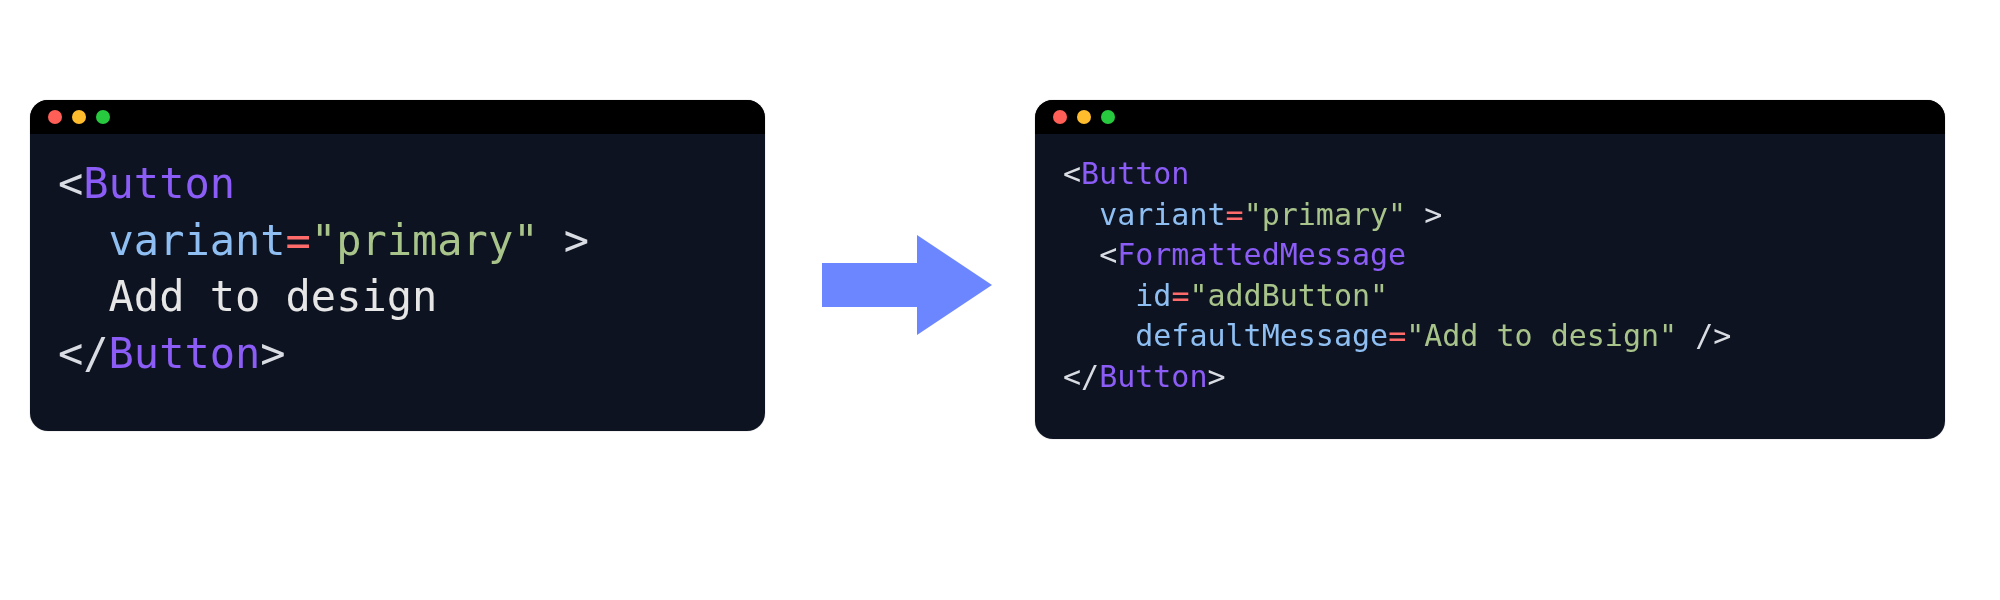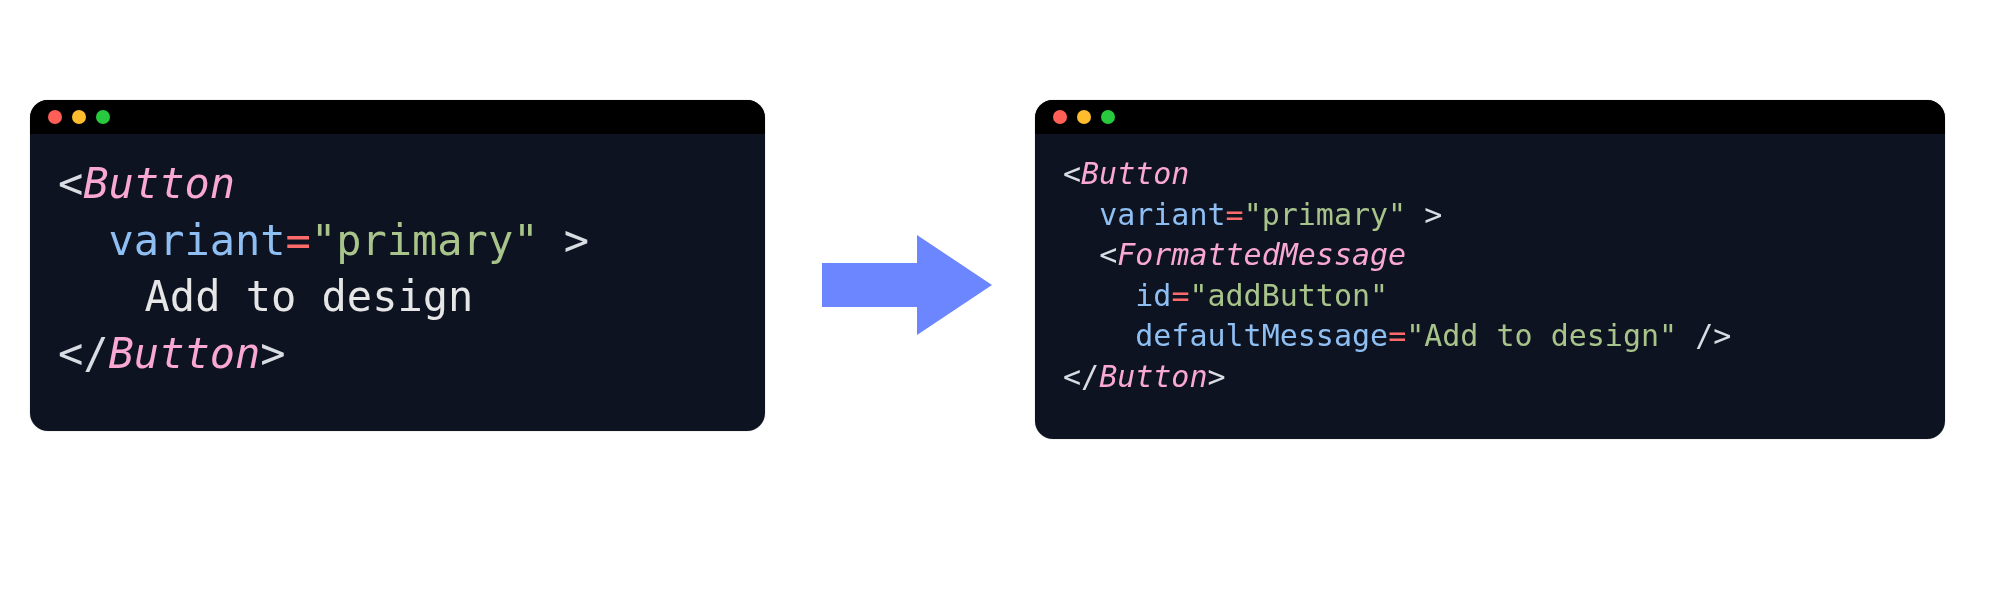--- a/index.html
+++ b/index.html
@@ -63,25 +63,25 @@
     top: 100px;
     width: 910px;
   }
   #win-right .code {
     font-size: 30px;
     padding: 20px 28px 42px 28px;
   }
 
   
   .p   { color: #d9dde3; }           
-  .tag { color: #f9a8d4; font-style: italic; }           
+  .tag { color: #8b5cf6; }           
   .attr{ color: #8fbff2; }           
   .op  { color: #ff6b6b; }           
   .str { color: #a9c48a; }           
-  .txt { color: #e6e6e6; margin-left: 36px; }           
+  .txt { color: #e6e6e6; }           
 
   
   .arrow {
     position: absolute;
     left: 822px;
     top: 225px;
     width: 170px;
     height: 120px;
     color: #6b86ff;
   }

